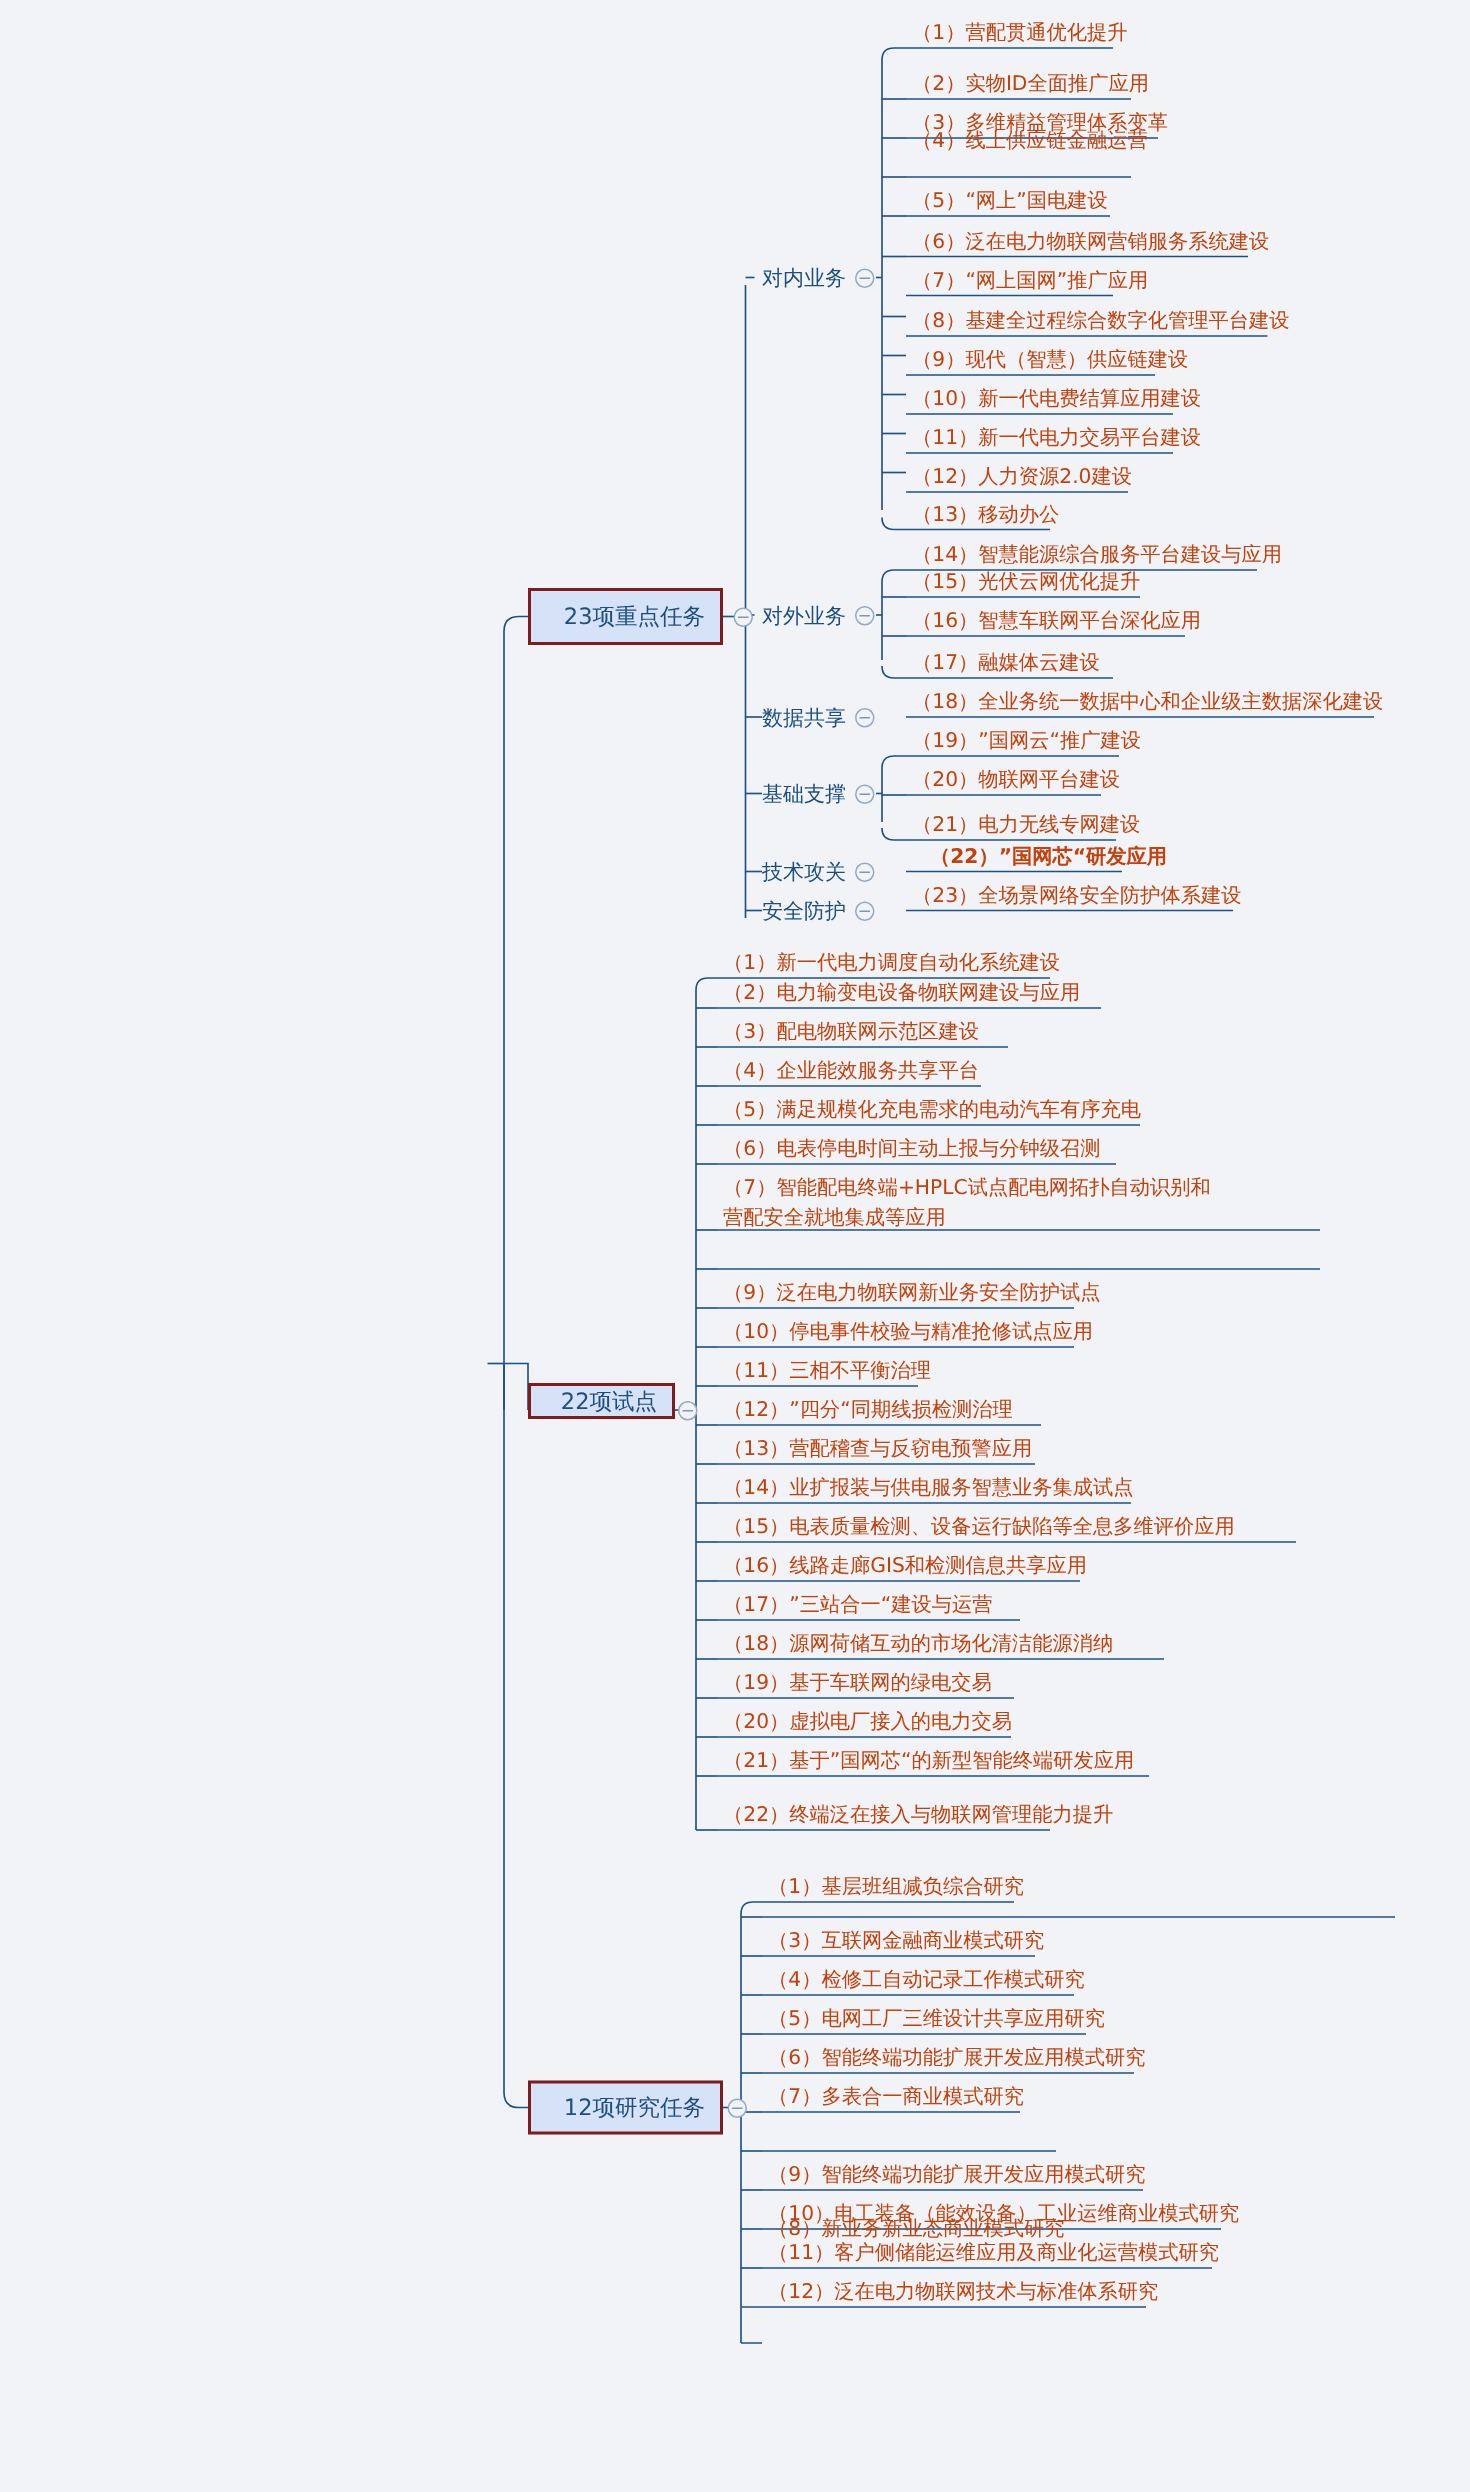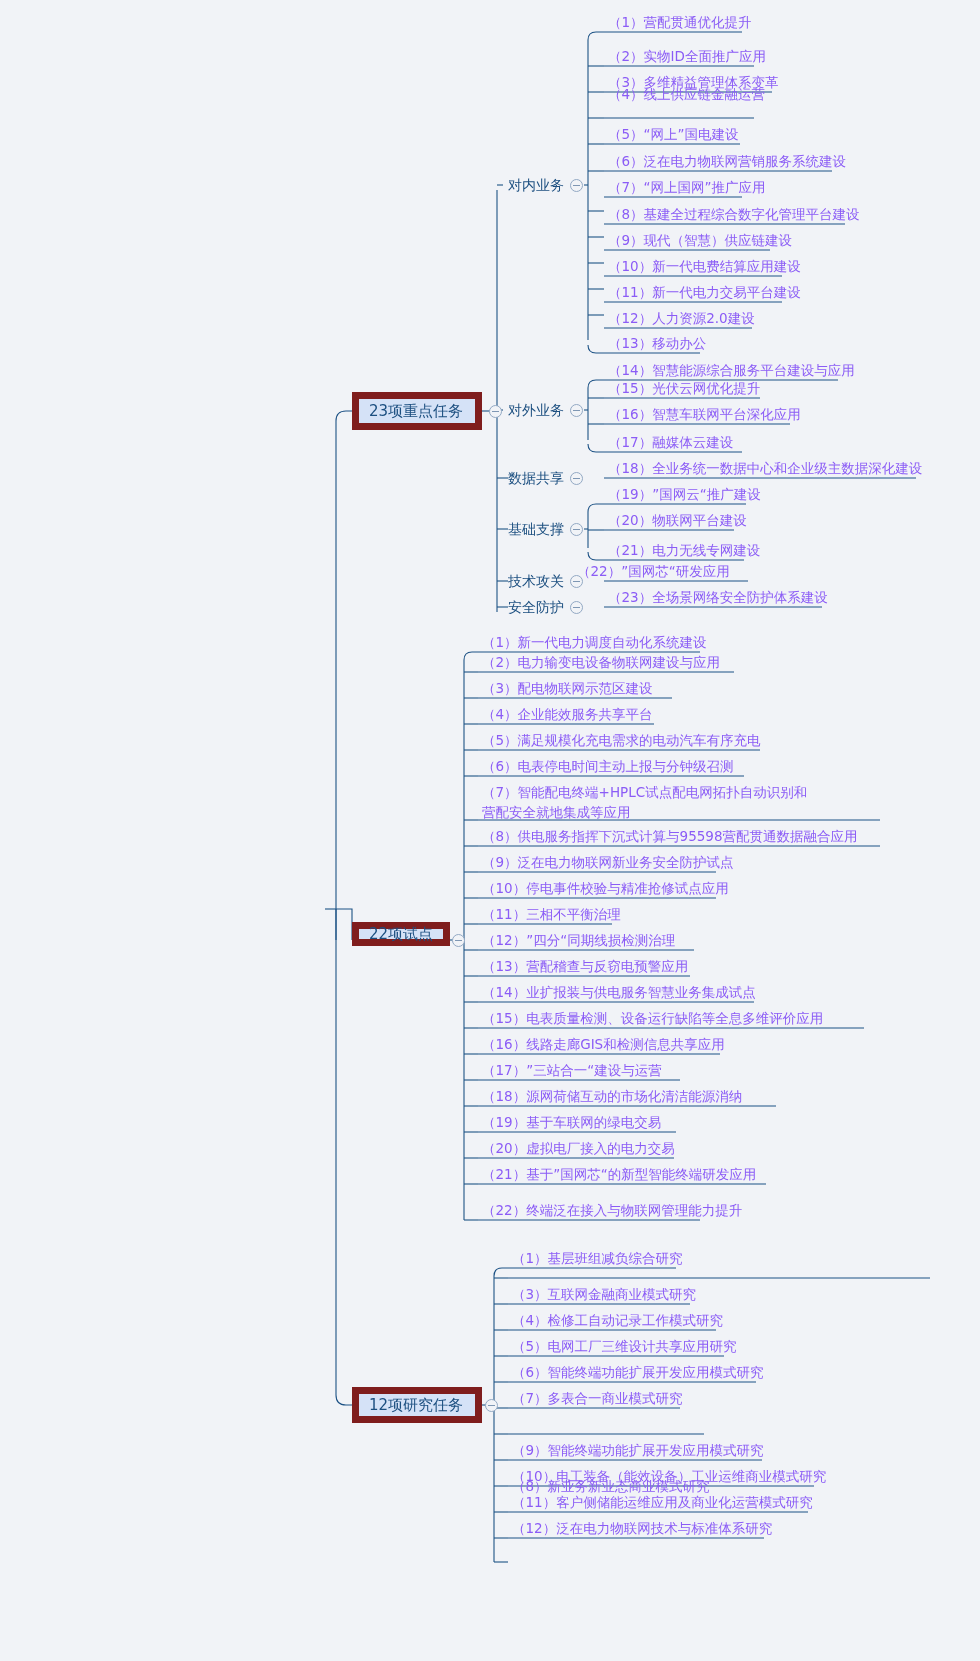--- a/index.html
+++ b/index.html
@@ -33,22 +33,22 @@
     color: #12395e;
     font-size: 21px;
     letter-spacing: .5px;
     box-shadow: 0 1px 2px rgba(30,60,100,.18);
   }
 
   
   .branch-node {
     position: absolute;
     background: #d5e2f7;
-    border: 7px solid #7f1d1d;
-    display: flex; align-items: center; justify-content: flex-start;
+    border: 2px solid #7f1d1d;
+    display: flex; align-items: center; justify-content: flex-end;
     color: #1c4f80;
     font-size: 15px;
     padding: 0 10px;
     white-space: nowrap;
   }
   #branch-0 { left: 352px; top: 392px; width: 130px; height: 38px; }
   #branch-1 { left: 352px; top: 922px; width: 98px;  height: 24px; }
   #branch-2 { left: 352px; top: 1387px; width: 130px; height: 36px; }
 
   
@@ -71,21 +71,21 @@
     content: "";
     position: absolute;
     left: 2px; top: 5px;
     width: 7px; height: 1px;
     background: #7f97b4;
   }
 
   
   .leaf {
     position: absolute;
-    color: #8b5cf6;
+    color: #c2410c;
     font-size: 13.5px;
     line-height: 1.45;
     white-space: nowrap;
     padding: 0 4px 1px 4px;
   }
   .leaf.wrap { white-space: normal; width: 330px; }
 </style>
 </head>
 <body>
 
@@ -297,31 +297,30 @@
   <div class="leaf" style="left:604px; top:379px;">（15）光伏云网优化提升</div>
   <div class="leaf" style="left:604px; top:405px;">（16）智慧车联网平台深化应用</div>
   <div class="leaf" style="left:604px; top:433px;">（17）融媒体云建设</div>
 
   <div class="leaf" style="left:604px; top:459px;">（18）全业务统一数据中心和企业级主数据深化建设</div>
 
   <div class="leaf" style="left:604px; top:485px;">（19）”国网云“推广建设</div>
   <div class="leaf" style="left:604px; top:511px;">（20）物联网平台建设</div>
   <div class="leaf" style="left:604px; top:541px;">（21）电力无线专网建设</div>
 
-  <div class="leaf" style="left:573px; top:562px;">（22）”国网芯“研发应用</div>
+  <div class="leaf" style="left:616px; top:562px;font-weight:bold;">（22）”国网芯“研发应用</div>
   <div class="leaf" style="left:604px; top:588px;">（23）全场景网络安全防护体系建设</div>
 
   <div class="leaf" style="left:478px; top:633px;">（1）新一代电力调度自动化系统建设</div>
   <div class="leaf" style="left:478px; top:653px;">（2）电力输变电设备物联网建设与应用</div>
   <div class="leaf" style="left:478px; top:679px;">（3）配电物联网示范区建设</div>
   <div class="leaf" style="left:478px; top:705px;">（4）企业能效服务共享平台</div>
   <div class="leaf" style="left:478px; top:731px;">（5）满足规模化充电需求的电动汽车有序充电</div>
   <div class="leaf" style="left:478px; top:757px;">（6）电表停电时间主动上报与分钟级召测</div>
   <div class="leaf wrap" style="left:478px; top:783px; width:345px;">（7）智能配电终端+HPLC试点配电网拓扑自动识别和营配安全就地集成等应用</div>
-  <div class="leaf" style="left:478px; top:827px;">（8）供电服务指挥下沉式计算与95598营配贯通数据融合应用</div>
   <div class="leaf" style="left:478px; top:853px;">（9）泛在电力物联网新业务安全防护试点</div>
   <div class="leaf" style="left:478px; top:879px;">（10）停电事件校验与精准抢修试点应用</div>
   <div class="leaf" style="left:478px; top:905px;">（11）三相不平衡治理</div>
   <div class="leaf" style="left:478px; top:931px;">（12）”四分“同期线损检测治理</div>
   <div class="leaf" style="left:478px; top:957px;">（13）营配稽查与反窃电预警应用</div>
   <div class="leaf" style="left:478px; top:983px;">（14）业扩报装与供电服务智慧业务集成试点</div>
   <div class="leaf" style="left:478px; top:1009px;">（15）电表质量检测、设备运行缺陷等全息多维评价应用</div>
   <div class="leaf" style="left:478px; top:1035px;">（16）线路走廊GIS和检测信息共享应用</div>
   <div class="leaf" style="left:478px; top:1061px;">（17）”三站合一“建设与运营</div>
   <div class="leaf" style="left:478px; top:1087px;">（18）源网荷储互动的市场化清洁能源消纳</div>

